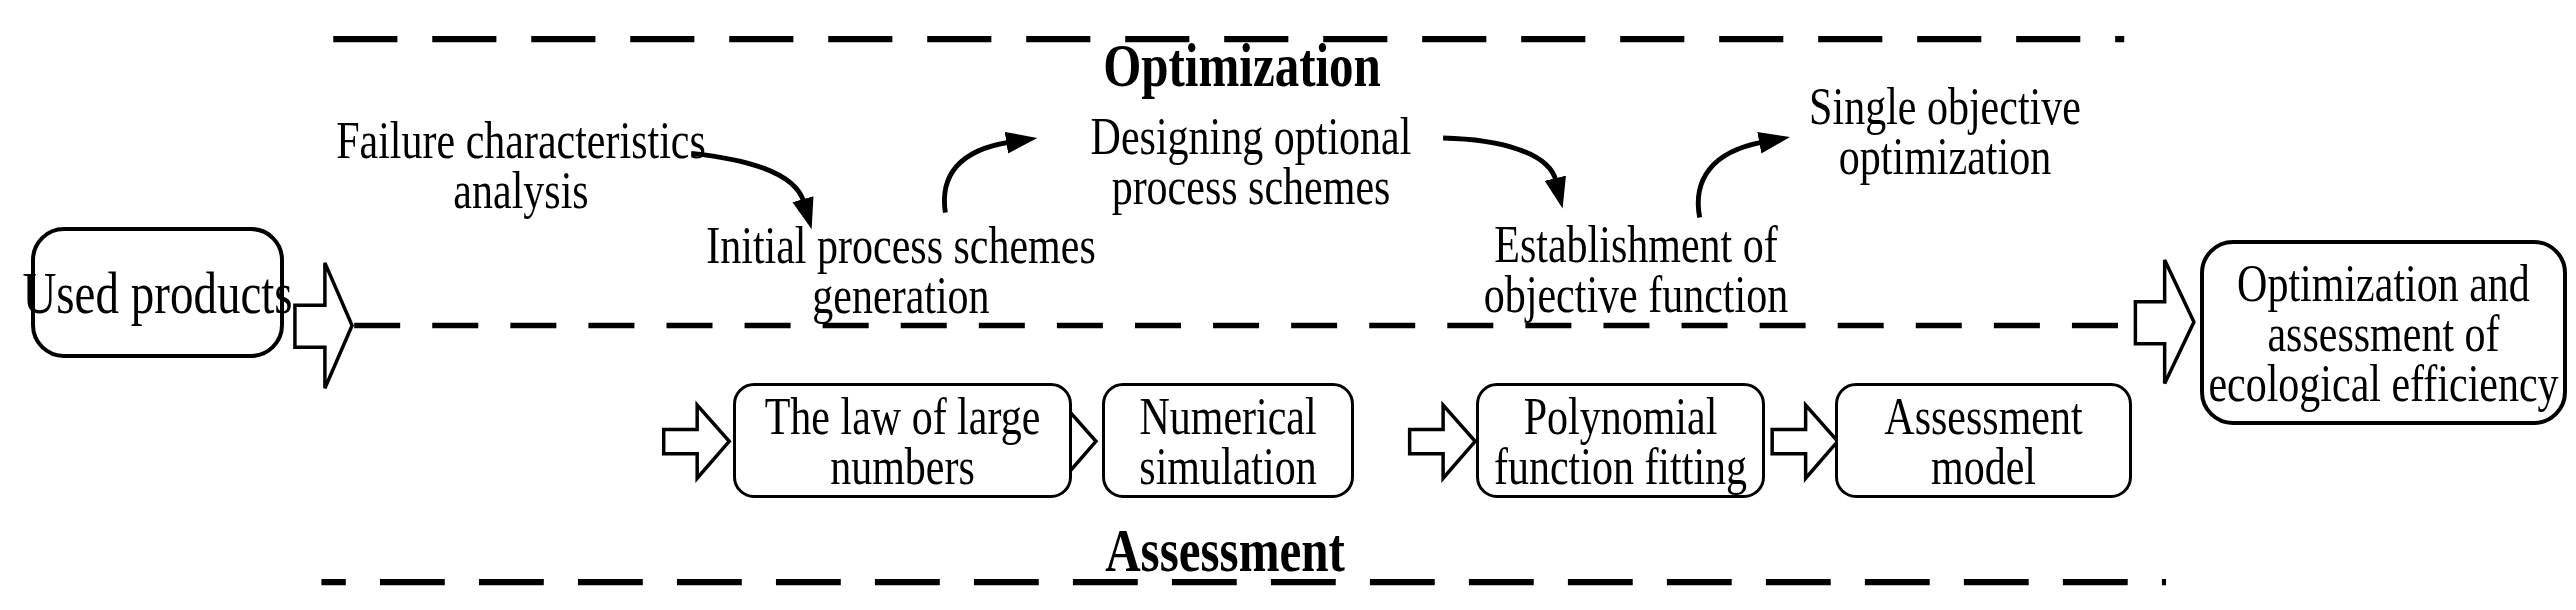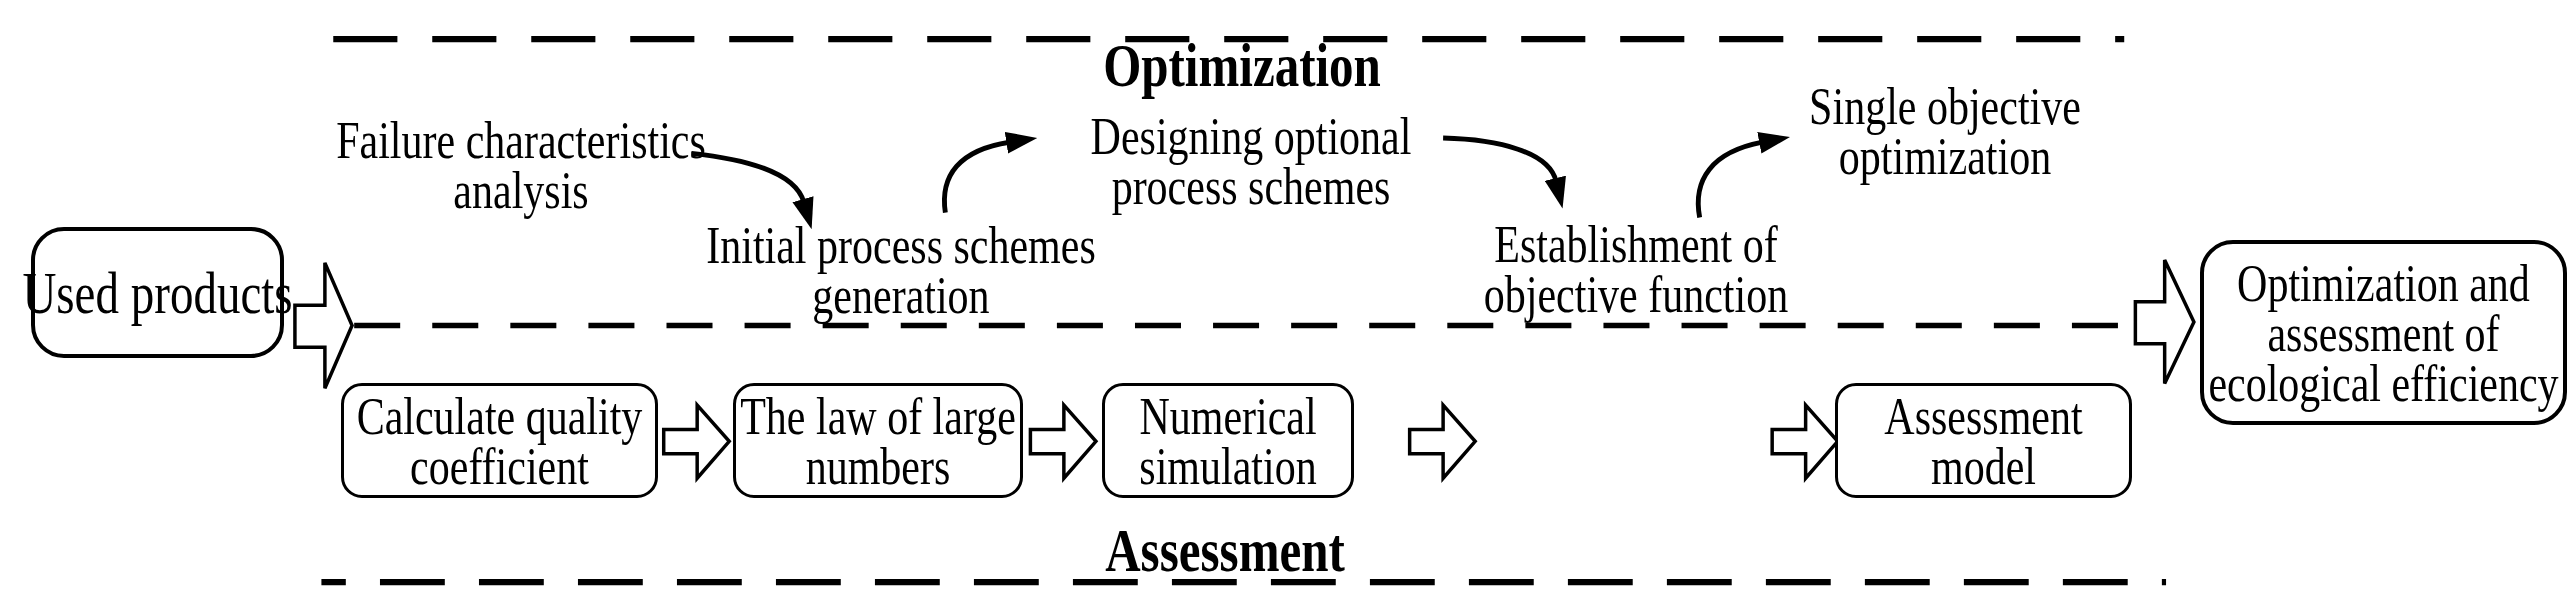--- a/index.html
+++ b/index.html
@@ -84,36 +84,36 @@
   </div>
   <div class="ctr" style="left:1945px; top:131px;">
     <div>Single objective</div>
     <div>optimization</div>
   </div>
 
   <div class="node big" style="left:31px; top:227px; width:253px; height:131px;">
     <div class="txt lg">Used products</div>
   </div>
 
-  <div class="node" style="left:341px; top:383px; width:317px; height:115px;">
-    <div class="txt">
-      <div>Calculate quality</div>
-      <div>coefficient</div>
-    </div>
-  </div>
-  <div class="node" style="left:733px; top:383px; width:290px; height:115px;font-family:Liberation Serif, serif;">
+  <div class="node" style="left:733px; top:383px; width:339px; height:115px;font-family:Liberation Serif, serif;">
     <div class="txt">
       <div>The law of large</div>
       <div>numbers</div>
     </div>
   </div>
   <div class="node" style="left:1102px; top:383px; width:252px; height:115px;">
     <div class="txt">
       <div>Numerical</div>
       <div>simulation</div>
+    </div>
+  </div>
+  <div class="node" style="left:1476px; top:383px; width:289px; height:115px;">
+    <div class="txt">
+      <div>Polynomial</div>
+      <div>function fitting</div>
     </div>
   </div>
   <div class="node" style="left:1835px; top:383px; width:297px; height:115px;">
     <div class="txt">
       <div>Assessment</div>
       <div>model</div>
     </div>
   </div>
 
   <div class="node big" style="left:2200px; top:232px; width:367px; height:185px;margin-top:8px;">

